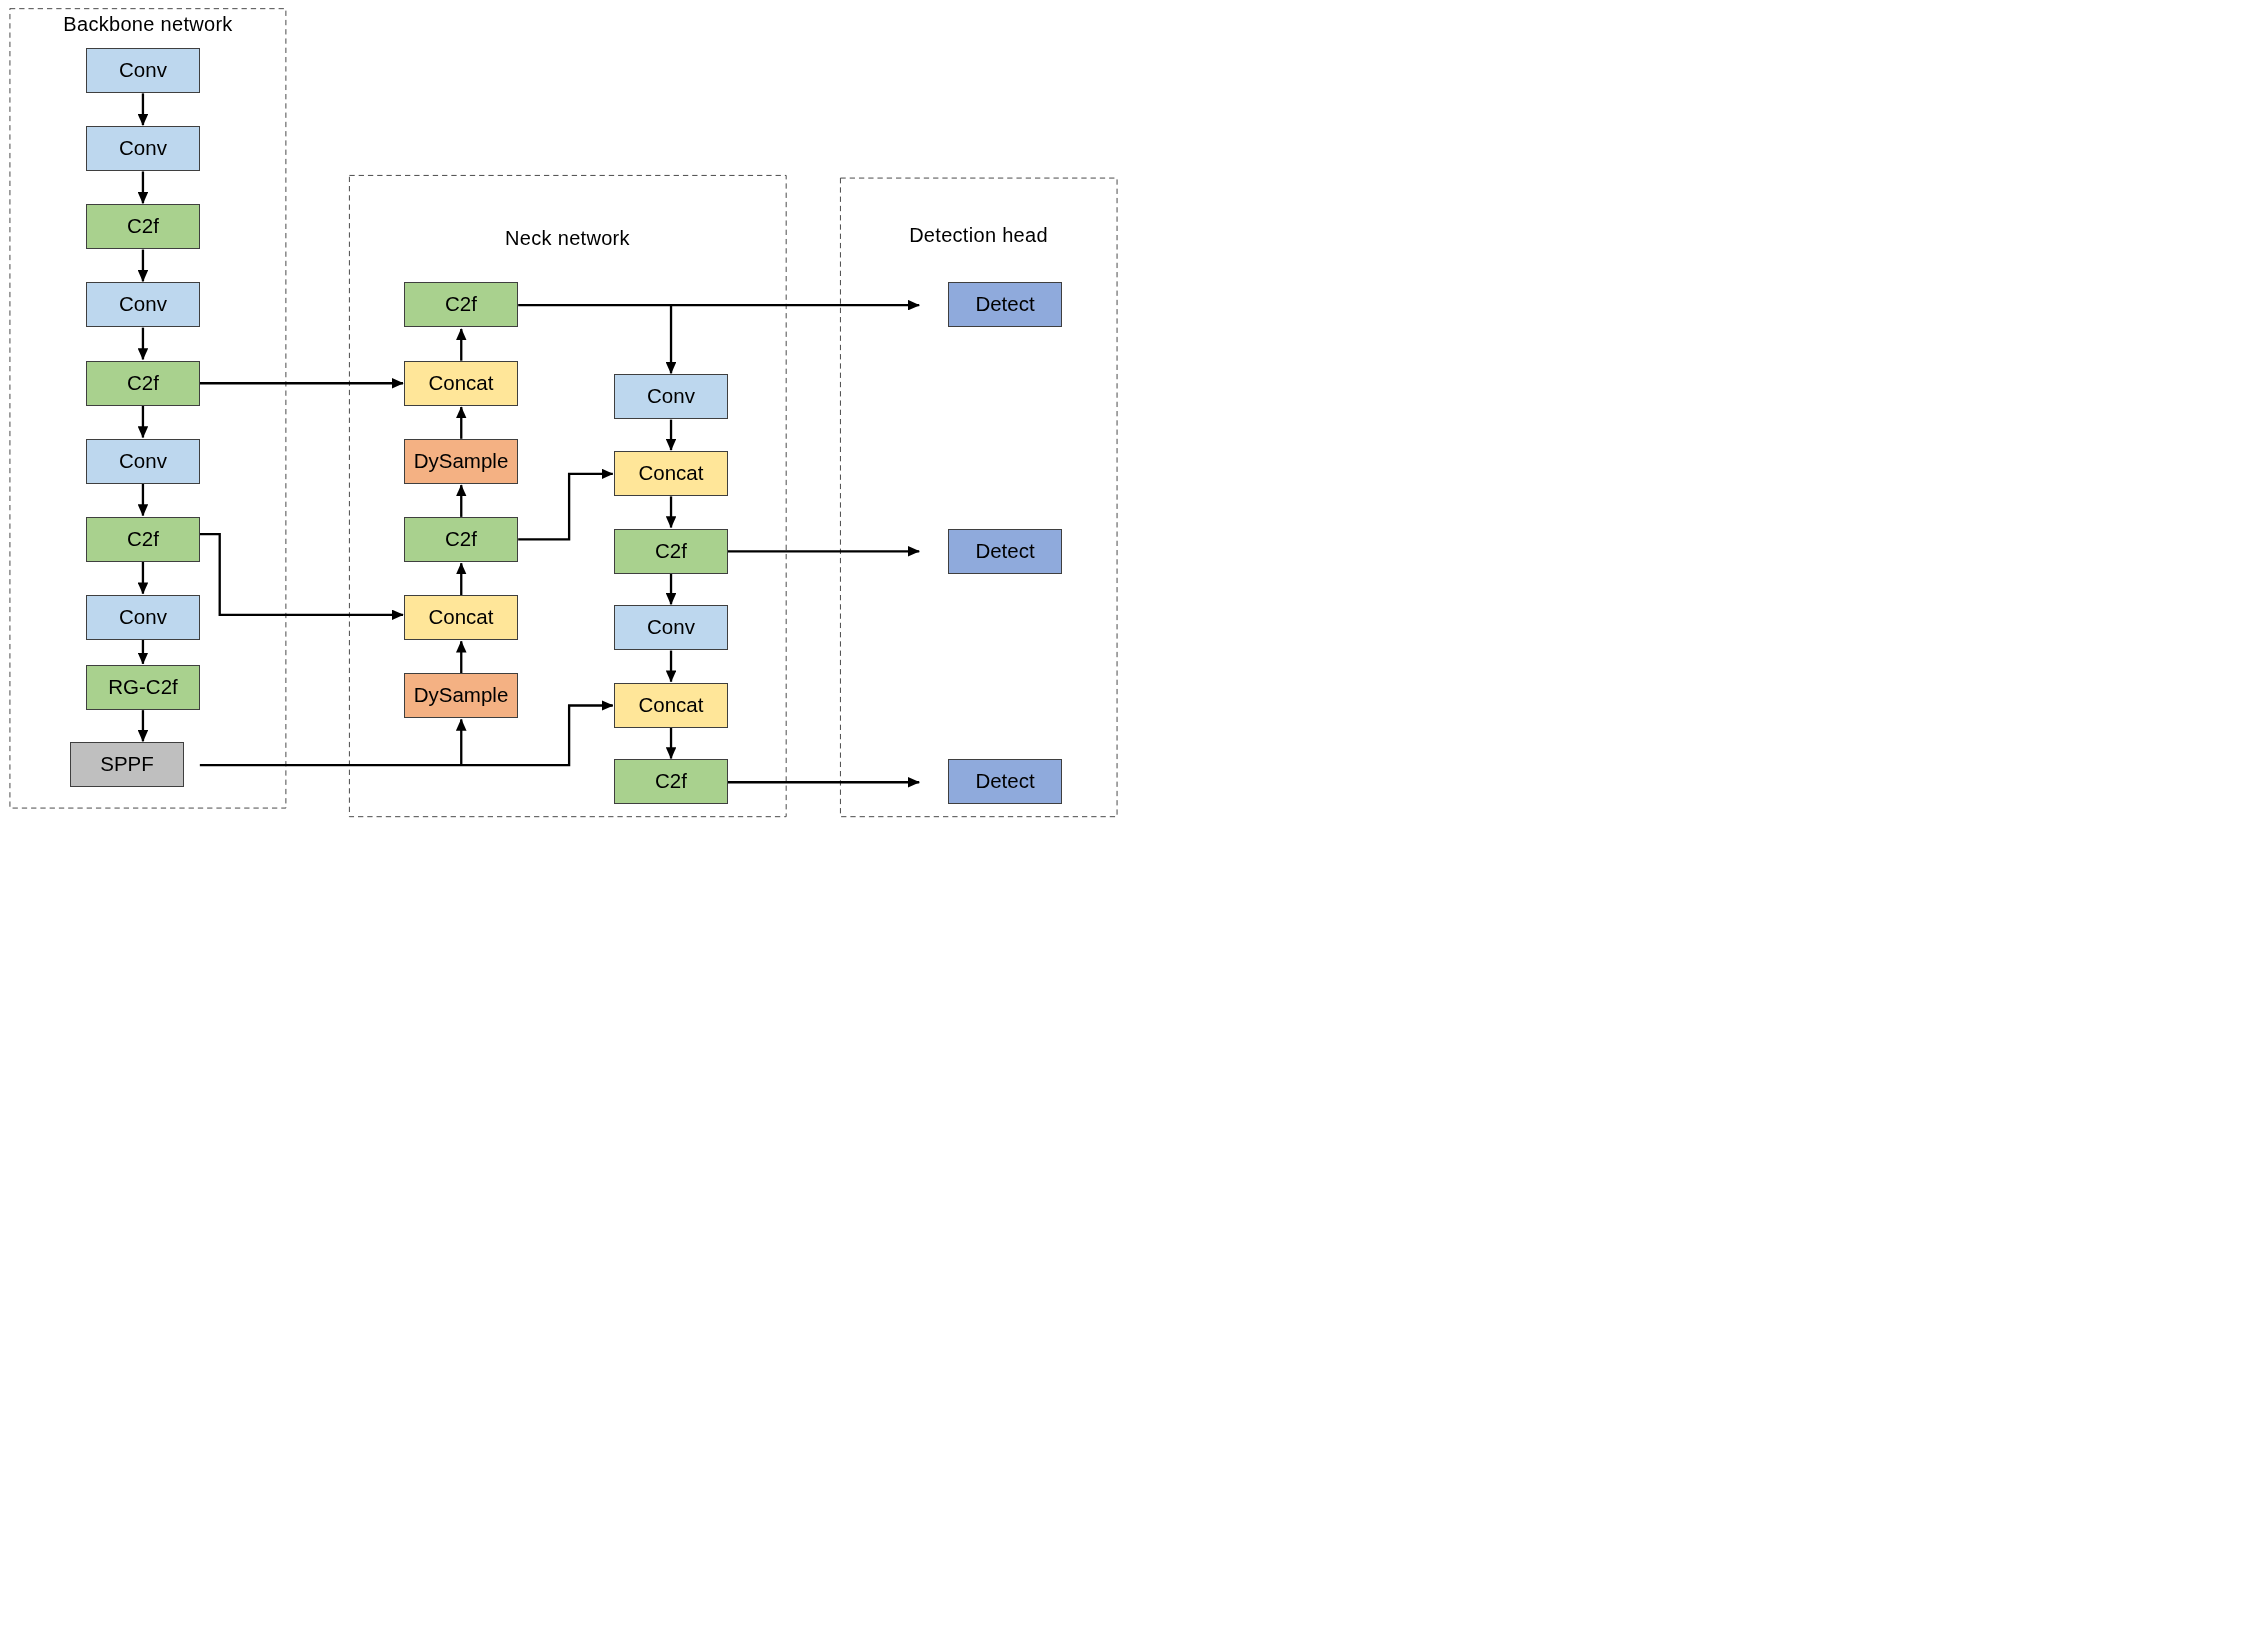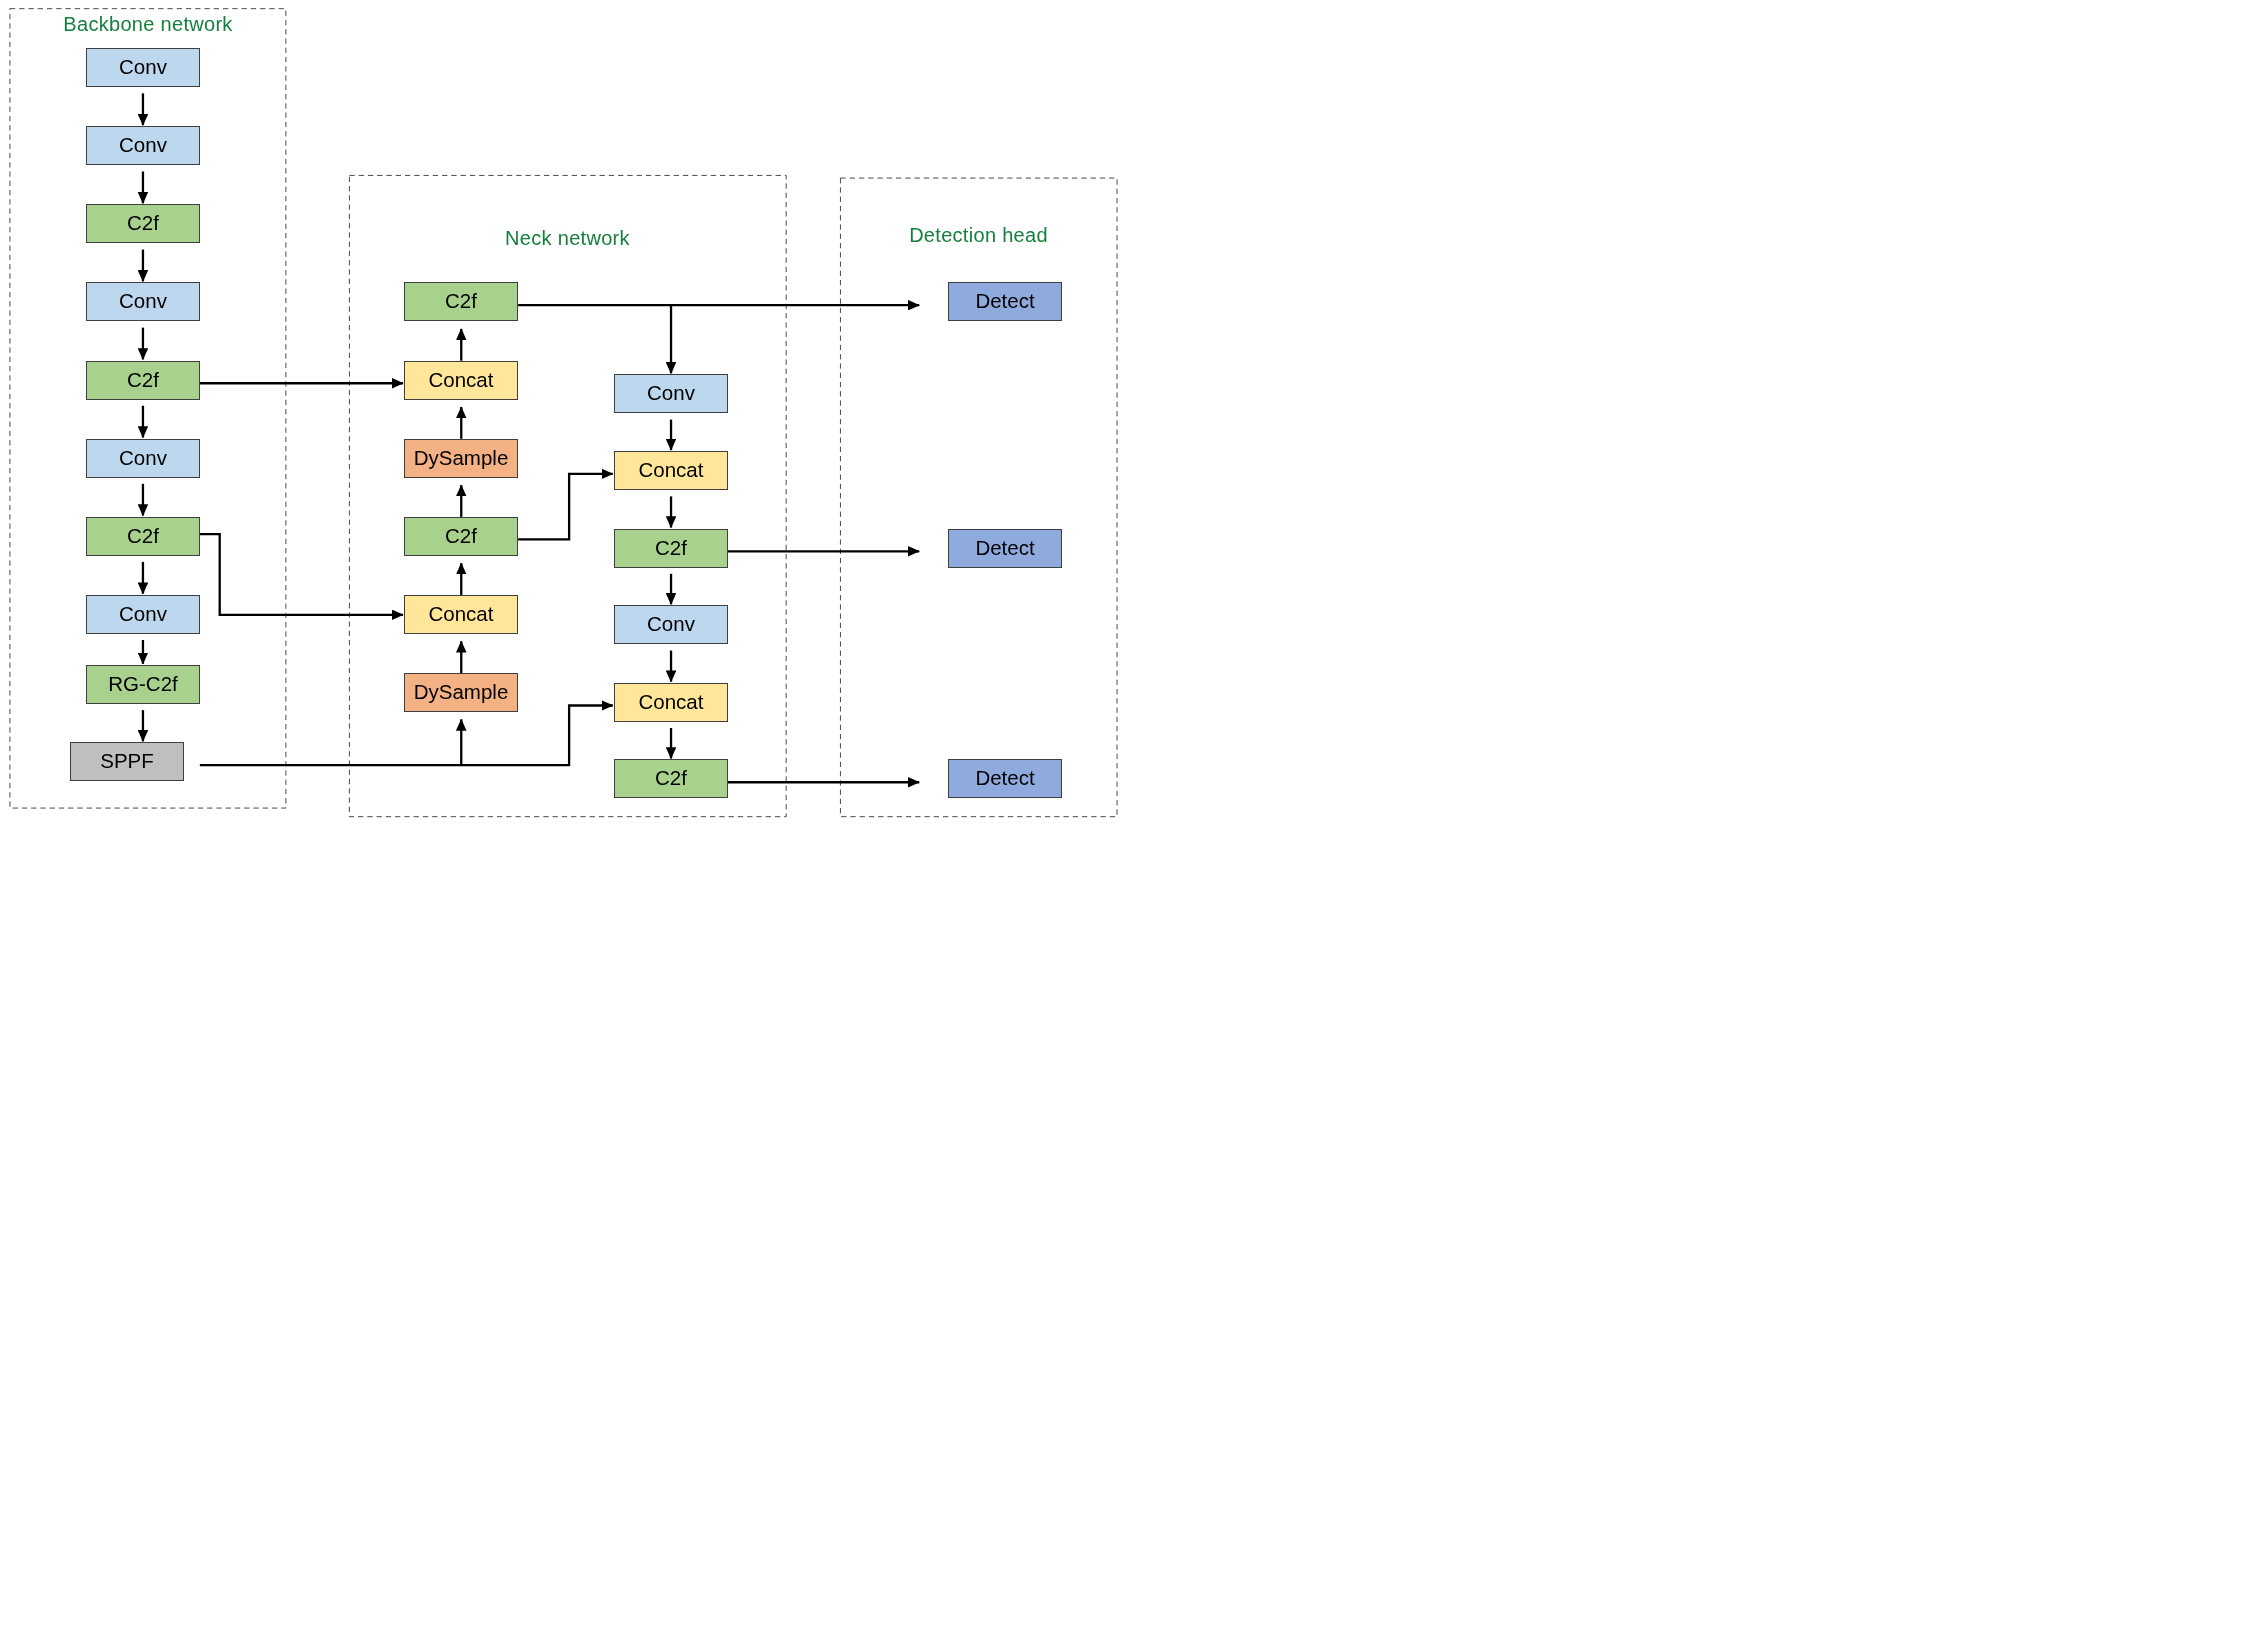--- a/index.html
+++ b/index.html
@@ -8,24 +8,24 @@
     --box-border:#3F3F3F; --arrow:#000000; --group-border:#4a4a4a; --background:#FFFFFF;
   }
   html,body{margin:0;padding:0;background:var(--background);}
   .canvas{
     position:relative; width:1125px; height:826px; background:var(--background);
     font-family:"Liberation Sans", sans-serif; color:#000; overflow:hidden;
   }
   svg.edge-layer{position:absolute;left:0;top:0;}
   .group-title{
     position:absolute; text-align:center; font-size:20px; line-height:20px;
-    letter-spacing:0.3px; color:#15803d;
+    letter-spacing:0.3px; color:#000000;
   }
   .node{
-    position:absolute; width:114px; height:39px; box-sizing:border-box;
+    position:absolute; width:114px; height:45px; box-sizing:border-box;
     border:1px solid var(--box-border);
     display:flex; align-items:center; justify-content:center;
     font-size:20.5px; line-height:20.5px; white-space:nowrap;
   }
   .node.conv{background:var(--conv-fill);}
   .node.c2f{background:var(--c2f-fill);text-align:center;}
   .node.concat{background:var(--concat-fill);}
   .node.dysample{background:var(--dysample-fill);}
   .node.sppf{background:var(--sppf-fill);}
   .node.detect{background:var(--detect-fill);margin-left:28px;}

